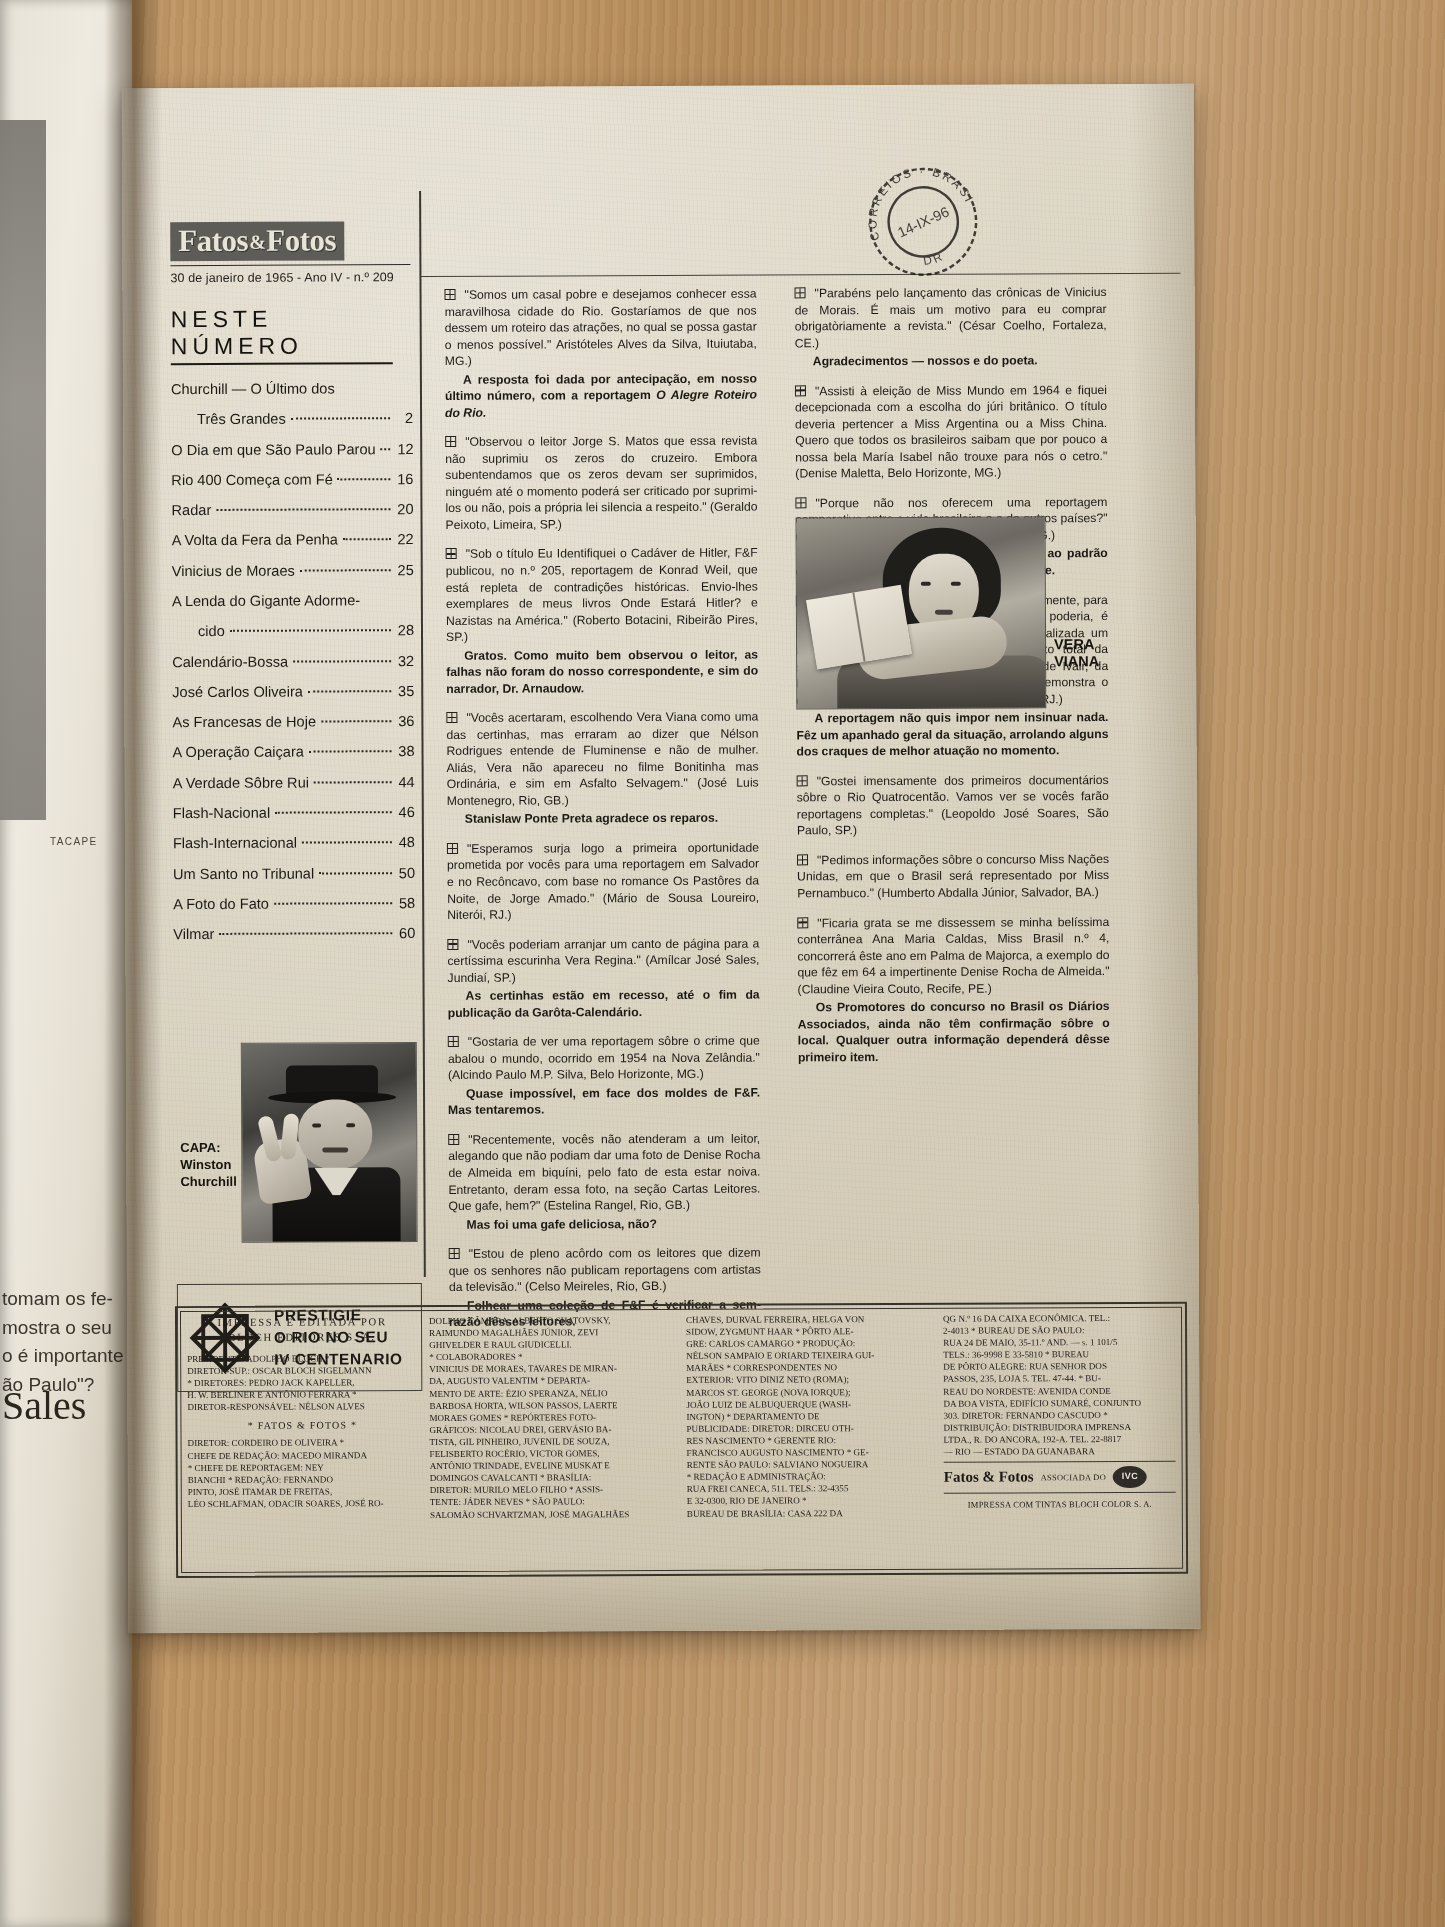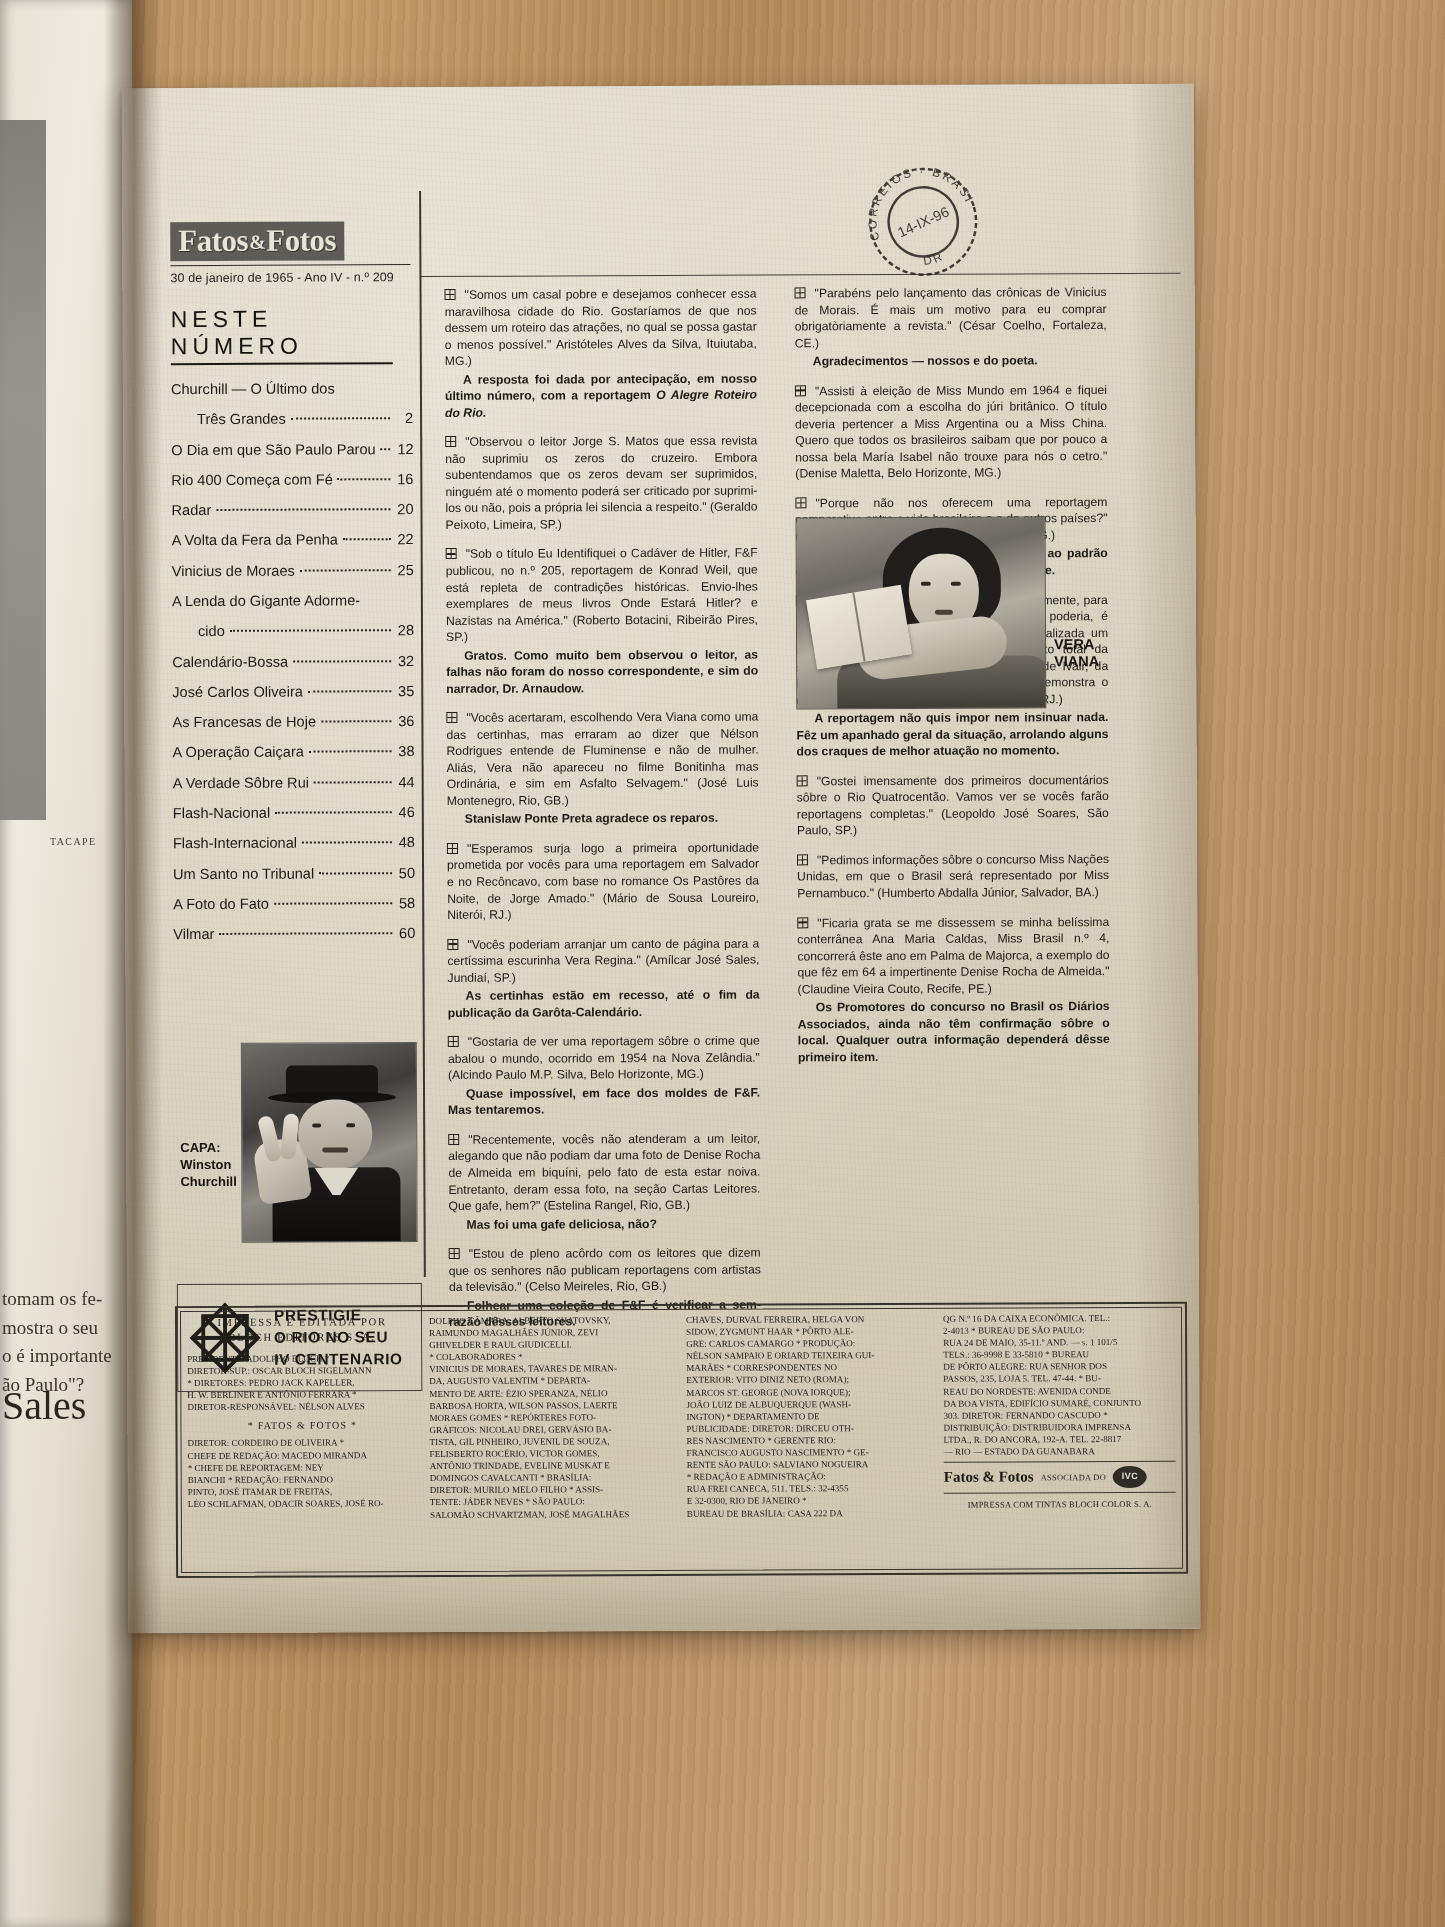--- a/index.html
+++ b/index.html
@@ -30,21 +30,21 @@
     box-shadow:4px 0 12px rgba(0,0,0,0.28) inset;
   }
   #left-dark-block {
     position:absolute; left:0; top:120px; width:46px; height:700px;
     background:linear-gradient(180deg,#7d7a74,#94918a 40%,#86837c);
     opacity:.95;
   }
   .left-text {
     position:absolute;
     color:#2b2620;
-    font-family:Liberation Serif, serif;
+    font-family:Liberation Sans, sans-serif;
   }
   #tacape { left:50px; top:836px; font-size:10px; letter-spacing:1.4px; color:#4a443b; }
   #left-frag {
     left:2px; top:1285px; width:128px;
     font-size:19px; line-height:1.5; color:#3a342c;
   }
   #left-big {
     left:2px; top:1382px; font-size:40px; color:#2a251e;
     font-family:"Liberation Serif", serif;
   }

